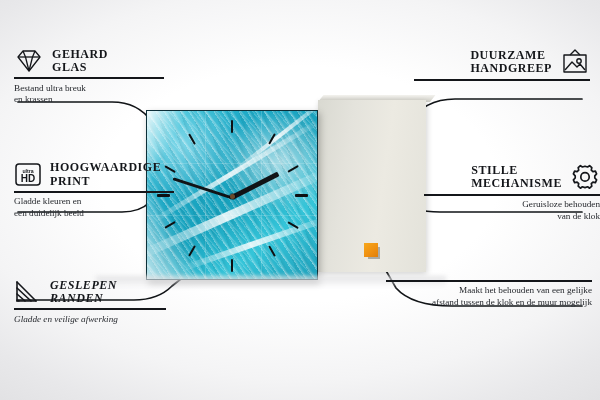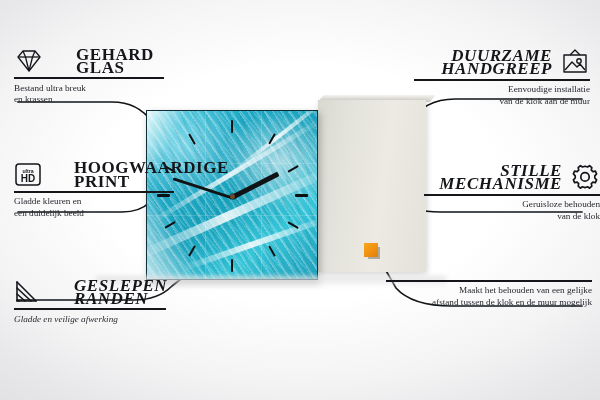--- a/index.html
+++ b/index.html
@@ -12,41 +12,40 @@
     position:relative;width:600px;height:400px;overflow:hidden;
     background:
       radial-gradient(ellipse 78% 70% at 50% 46%, #ffffff 0%, #ffffff 42%, #f4f4f5 70%, #e8e8ea 88%, #e2e2e4 100%);
   }
   
   .feature{position:absolute;}
   .feat-head{display:flex;align-items:center;gap:8px;}
   .feat-title{
     font-family:"Liberation Serif", serif;
     font-weight:bold;
-    font-size:17px;
+    font-size:12px;
     letter-spacing:.55px;
     line-height:13.2px;
     color:#14161a;
     text-transform:uppercase;
     white-space:pre-line;
-    margin-left:24px;
   }
   .rule{height:1.6px;background:#14161a;margin-top:3px;}
   .feat-desc{
     font-family:"Liberation Serif", serif;
     font-size:9.2px;
     line-height:11.4px;
     color:#26292e;
     margin-top:3.5px;
     white-space:pre-line;
   }
   .left .feat-head{justify-content:flex-start;}
   .left .feat-desc{text-align:left;}
   .right .feat-head{justify-content:flex-end;}
-  .right .feat-title{text-align:right;font-style:italic;}
+  .right .feat-title{}
   .right .feat-desc{text-align:right;}
   .icon{flex:0 0 auto;display:block;}
   
   #wires{position:absolute;left:0;top:0;width:600px;height:400px;pointer-events:none;}
   
   #clock-front{
     position:absolute;left:146px;top:110px;width:172px;height:170px;
     border:1.4px solid #0c2f38;
     box-sizing:border-box;
     background:
@@ -209,22 +208,20 @@
       <svg class="icon" width="30" height="28" viewBox="0 0 30 28">
         <g fill="none" stroke="#14161a" stroke-width="1.4" stroke-linejoin="round">
           <path d="M10 7 L15 2 L20 7"></path>
           <rect x="4" y="7" width="22" height="17"></rect>
           <circle cx="19" cy="13" r="2.2"></circle>
           <path d="M5 22 L12 14 L17 19 L20 16 L25 22"></path>
         </g>
       </svg>
     </div>
     <div class="rule" style="width:176px;margin-left:auto;"></div>
-    <div class="feat-desc">Eenvoudige installatie
-van de klok aan de muur</div>
   </div>
 
   <div class="feature right" style="right:0;top:163px;width:176px;">
     <div class="feat-head">
       <div class="feat-title">STILLE
 MECHANISME</div>
       <svg class="icon" width="30" height="28" viewBox="0 0 30 28">
         <g fill="none" stroke="#14161a" stroke-width="1.7" stroke-linejoin="round">
           <path d="M15 3.2 L17.6 4.0 L19.6 2.6 L21.8 4.6 L21.3 7.1 L22.9 8.7 L25.4 8.2 L26.6 10.9 L24.8 12.8 L24.8 15.0
                    L26.6 16.9 L25.4 19.6 L22.9 19.1 L21.3 20.7 L21.8 23.2 L19.6 25.2 L17.6 23.8 L15 24.6 L12.4 23.8

